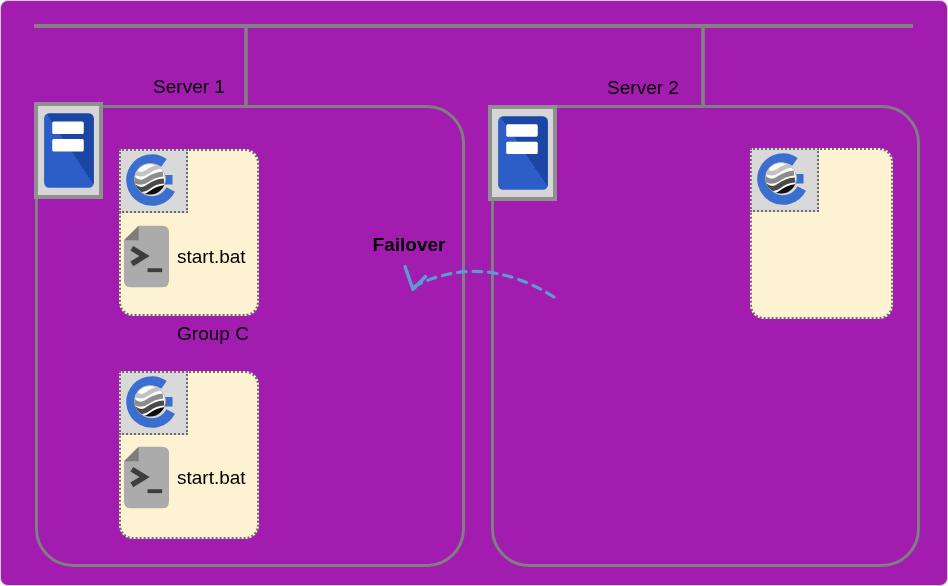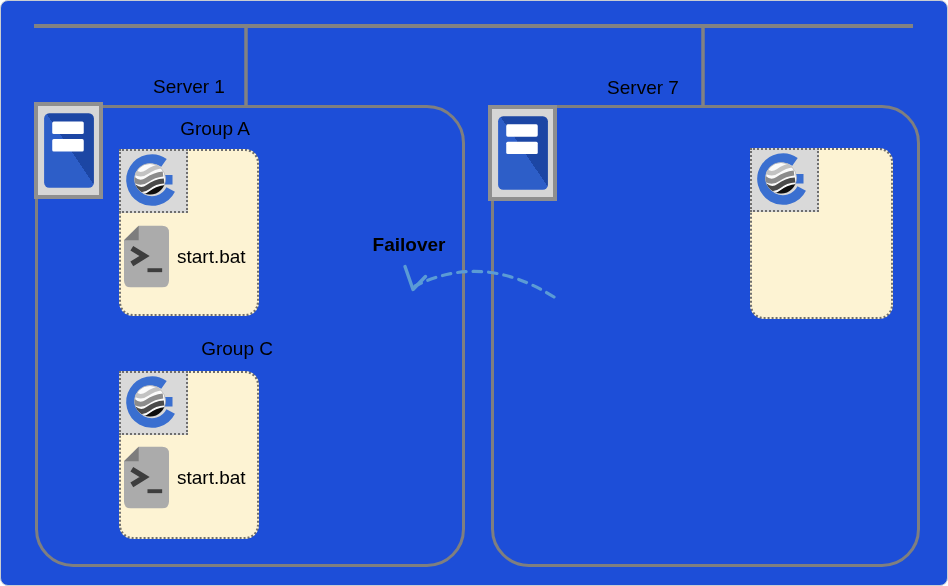--- a/index.html
+++ b/index.html
@@ -1,19 +1,19 @@
 <!DOCTYPE html>
 <html><head>
 <meta charset="utf-8">
 <style>
   html,body{margin:0;padding:0;background:#ffffff;}
   body{font-family:"Liberation Sans", sans-serif;}
   .canvas{
     position:relative;width:946px;height:584px;margin:0;
-    background:#1d4ed8;border:1px solid #c9cdd1;border-radius:8px;overflow:hidden;
+    background:#a21caf;border:1px solid #c9cdd1;border-radius:8px;overflow:hidden;
   }
   .overlay{position:absolute;left:0;top:0;width:948px;height:586px;z-index:6;pointer-events:none;}
   .label{
     position:absolute;color:#000;font-size:19px;line-height:22px;height:22px;
     text-align:center;white-space:nowrap;z-index:4;
   }
   .server-box{
     position:absolute;border:3px solid #7f7f7f;border-radius:38px;background:transparent;z-index:1;
   }
   .server-icon{
@@ -75,44 +75,43 @@
       <path d="M15,0 L15,15 L0,15 Z" fill="#7d7d7d"></path>
       <path d="M8,23 L21,31 L8,39" fill="none" stroke="#3d3d3d" stroke-width="5.5"></path>
       <line x1="24" y1="45.5" x2="39" y2="45.5" stroke="#3d3d3d" stroke-width="4"></line>
     </symbol>
   </defs>
 </svg>
 
 <div class="canvas">
 
   <div class="label" style="left:128px;top:75px;width:120px;">Server 1</div>
-  <div class="label" style="left:582px;top:76px;width:120px;">Server 7</div>
+  <div class="label" style="left:582px;top:76px;width:120px;">Server 2</div>
 
   <div class="server-box" style="left:34px;top:104px;width:424px;height:456px;"></div>
   <div class="server-icon" style="left:33px;top:101px;width:69px;height:97px;">
     <svg>
         <use href="#sym-tower"></use>
       </svg>
   </div>
 
-  <div class="label" style="left:154px;top:117px;width:120px;">Group A</div>
   <div class="group-box" style="left:118px;top:148px;width:140px;height:167px;"></div>
   <div class="app-icon" style="left:118px;top:148px;">
     <svg>
         <use href="#sym-glogo"></use>
       </svg>
   </div>
   <div class="doc-icon" style="left:123px;top:224px;">
     <svg>
         <use href="#sym-doc"></use>
       </svg>
   </div>
   <div class="script-label" style="left:176px;top:245px;">start.bat</div>
 
-  <div class="label" style="left:152px;top:337px;width:120px;text-align:right;">Group C</div>
+  <div class="label" style="left:152px;top:322px;width:120px;">Group C</div>
   <div class="group-box" style="left:118px;top:370px;width:140px;height:168px;"></div>
   <div class="app-icon" style="left:118px;top:370px;">
     <svg>
         <use href="#sym-glogo"></use>
       </svg>
   </div>
   <div class="doc-icon" style="left:123px;top:445px;">
     <svg>
         <use href="#sym-doc"></use>
       </svg>

